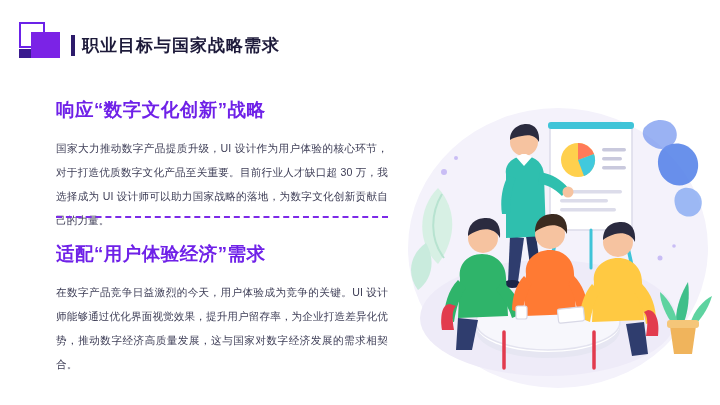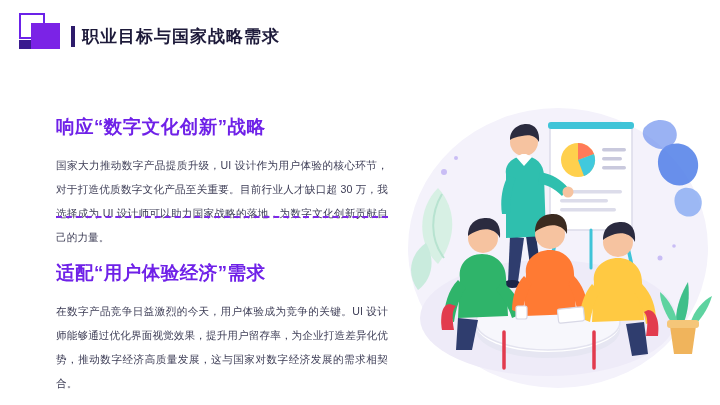--- a/index.html
+++ b/index.html
@@ -11,21 +11,21 @@
     height: 405px;
     background: #ffffff;
     font-family: "Liberation Sans", sans-serif;
     overflow: hidden;
     position: relative;
   }
 
   
   .header {
     position: absolute;
-    top: 7px; left: 0;
+    top: 16px; left: 0;
     width: 592px;
     height: 60px;
   }
   .deco-square-outline {
     position: absolute;
     left: 19px;
     top: 6px;
     width: 26px;
     height: 26px;
     border: 2px solid #6b22e8;
@@ -73,22 +73,22 @@
     top: 60px;
     width: 720px;
     height: 345px;
   }
 
   .section {
     position: absolute;
     left: 56px;
     width: 340px;
   }
-  .section-1 { top: 38px; margin-top: 17px; }
-  .section-2 { top: 182px; margin-top: 19px; }
+  .section-1 { top: 38px; }
+  .section-2 { top: 182px; }
 
   .section-heading {
     font-size: 18.5px;
     font-weight: bold;
     color: #6f21e8;
     letter-spacing: 0.5px;
     margin: 0 0 14px 0;
     line-height: 24px;
   }
   .section-body {

